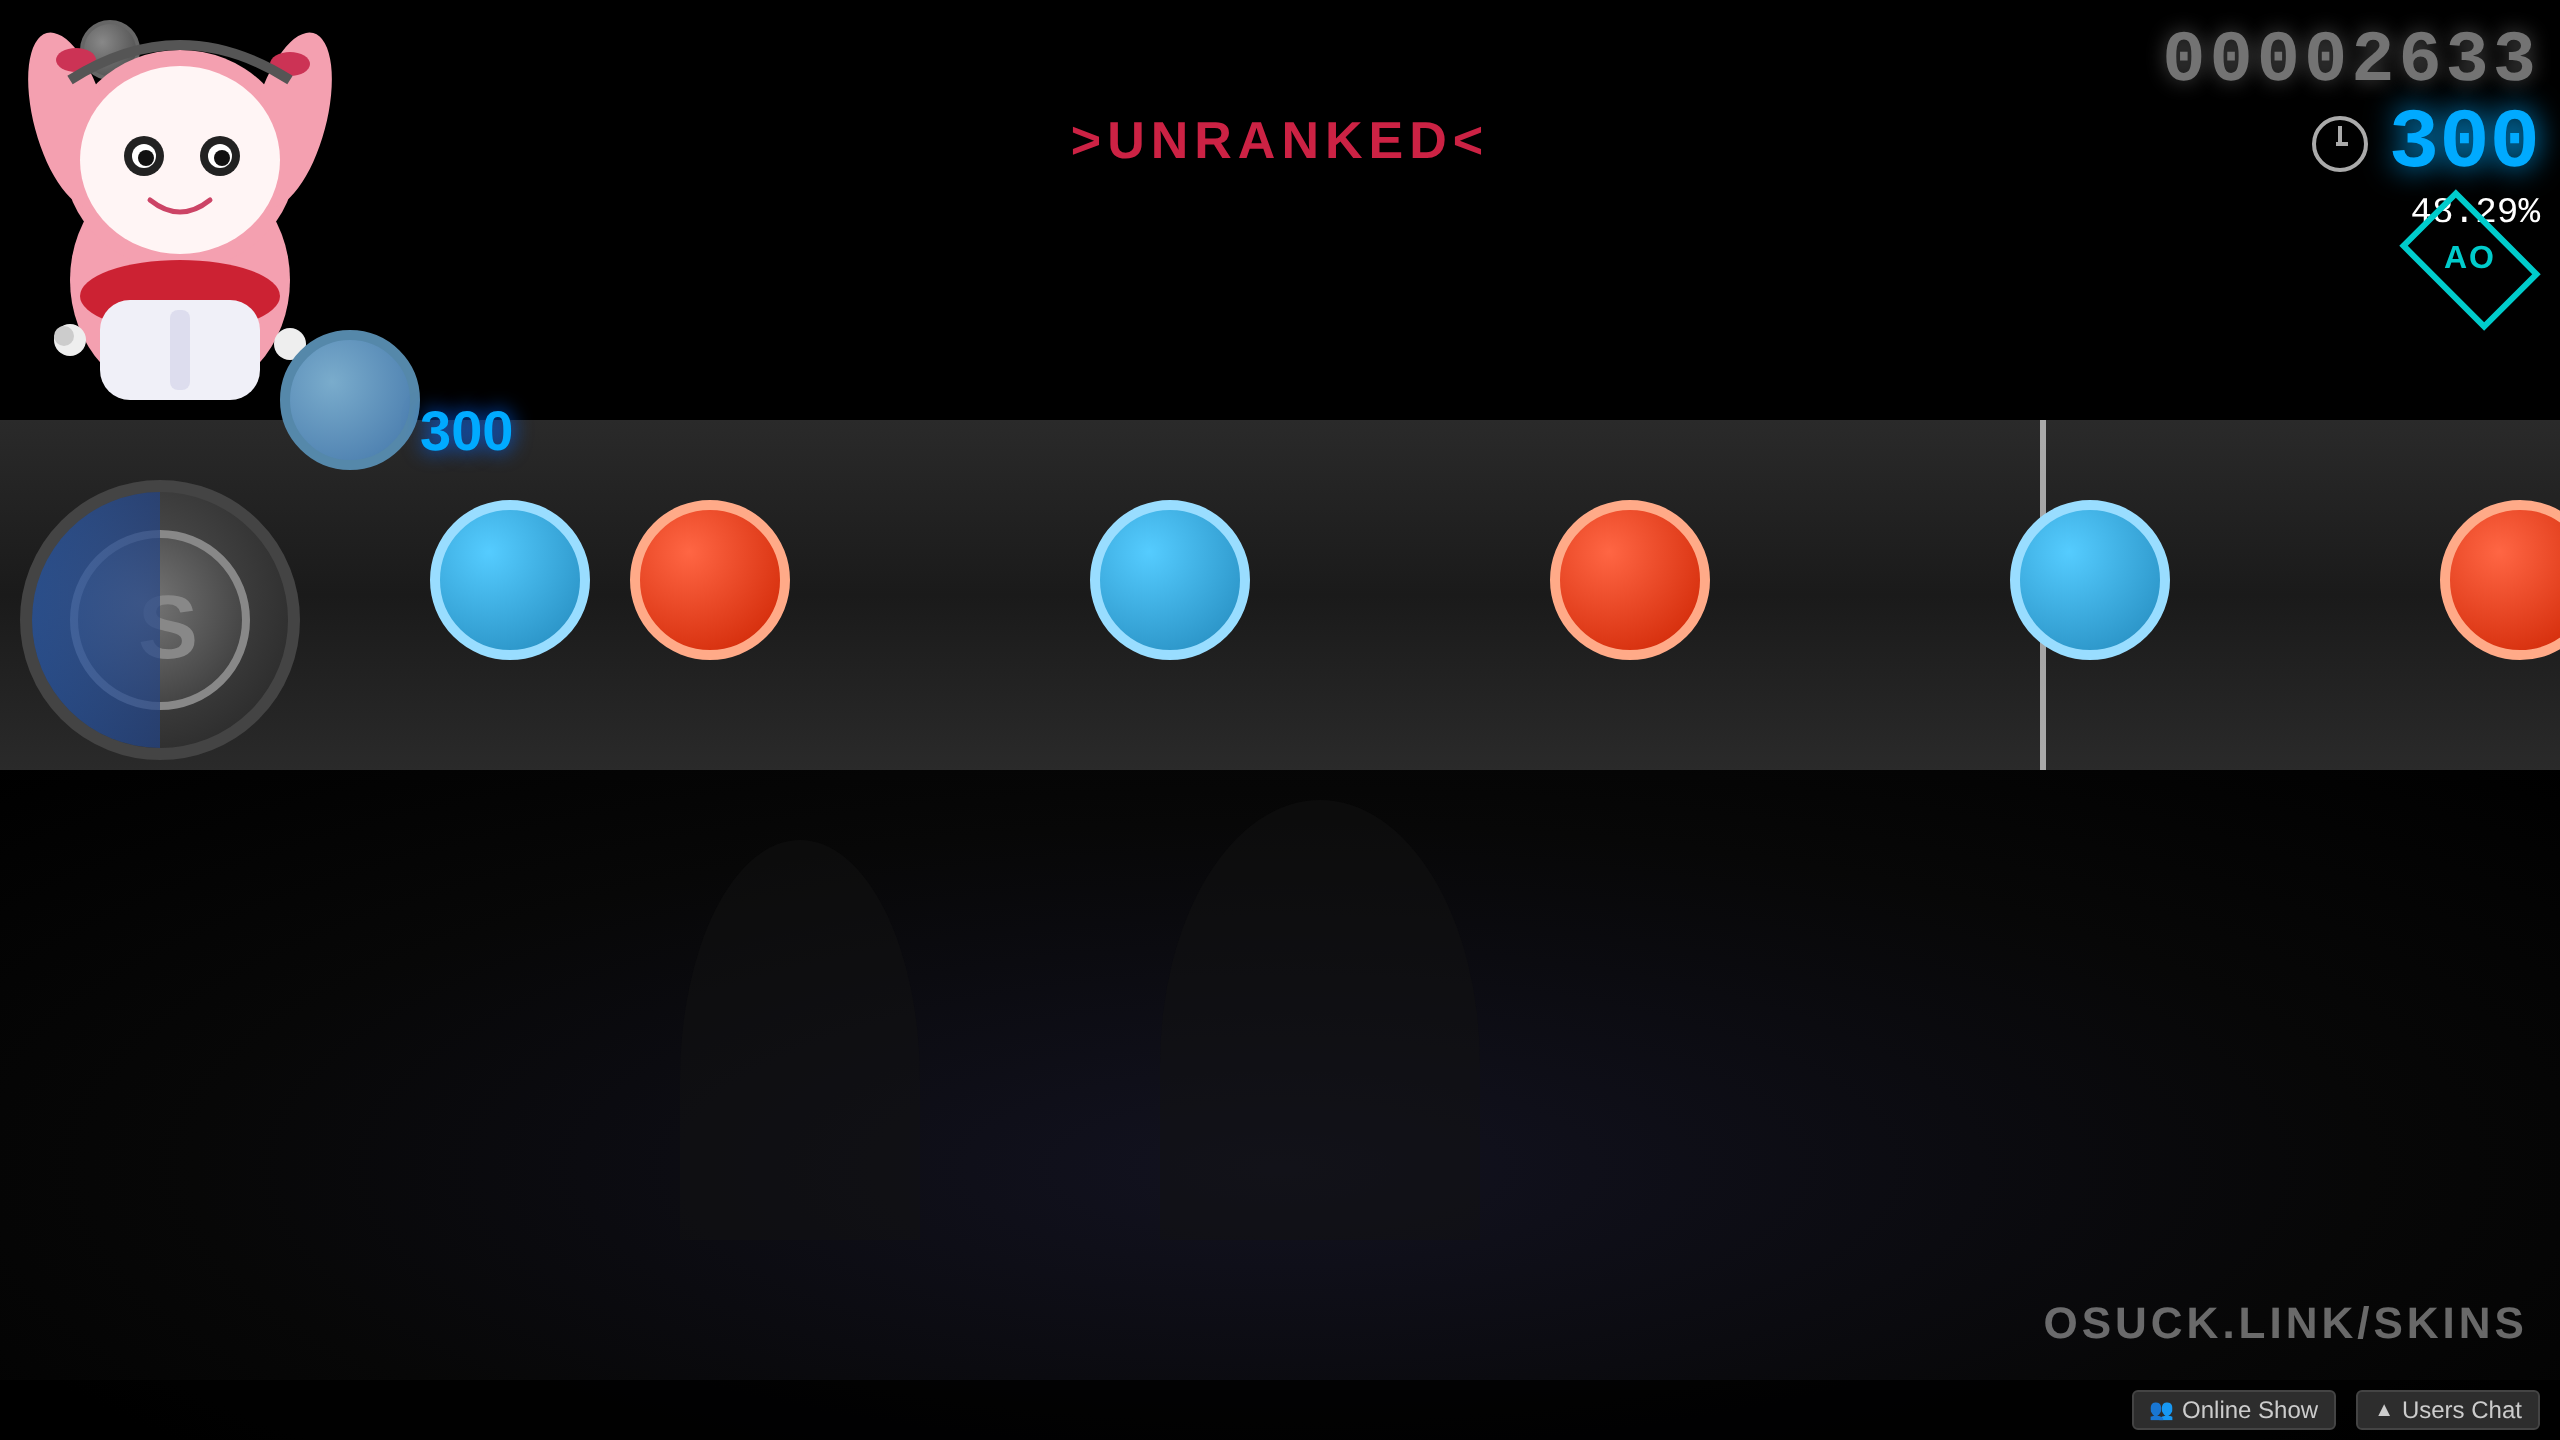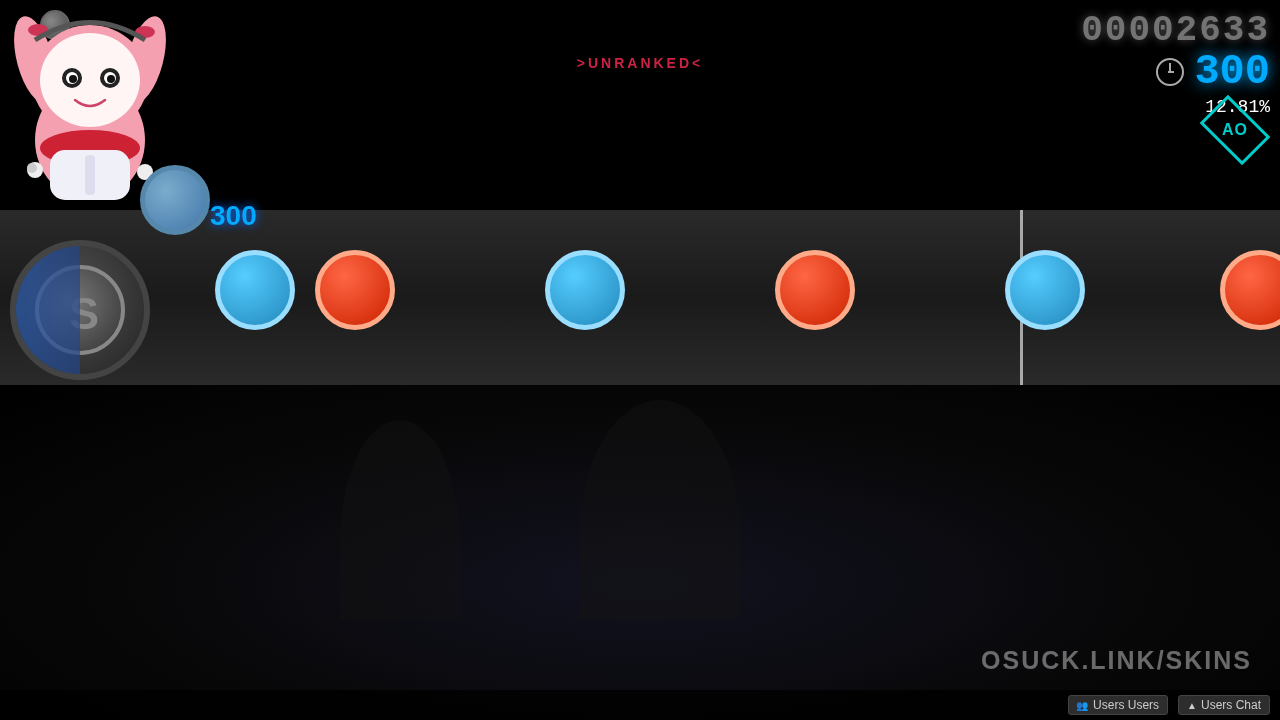--- a/index.html
+++ b/index.html
@@ -131,21 +131,21 @@
       transform: translateY(-50%);
     }
 
     
     .unranked-label {
       position: absolute;
       top: 55px;
       left: 50%;
       transform: translateX(-50%);
       color: #cc2244;
-      font-size: 14px;
+      font-size: 26px;
       font-weight: bold;
       font-family: 'Arial', sans-serif;
       letter-spacing: 3px;
     }
 
     
     .playfield {
       position: absolute;
       top: 210px;
       left: 0; right: 0;
@@ -304,23 +304,23 @@
       display: flex;
       align-items: center;
       justify-content: flex-end;
       padding: 0 10px;
       gap: 10px;
       z-index: 50;
     }
 
     .watermark {
       position: absolute;
-      bottom: 45px; right: 28px;
+      bottom: 45px; right: 16px;
       color: rgba(255,255,255,0.4);
-      font-size: 25px;
+      font-size: 22px;
       font-weight: bold;
       font-family: 'Arial', sans-serif;
       letter-spacing: 2px;
     }
 
     .online-users-btn {
       display: flex;
       align-items: center;
       gap: 4px;
       background: rgba(50,50,50,0.9);
@@ -372,21 +372,21 @@
 
 <div class="score-display">
   <div class="score-number">00002633</div>
 </div>
 
 <div class="score-row">
   <div class="clock-icon"></div>
   <span class="score-300">300</span>
 </div>
 <div style="position:absolute;top:95px;right:10px;text-align:right;">
-  <div class="score-accuracy">12.81%</div>
+  <div class="score-accuracy">48.29%</div>
 </div>
 
 <div class="ao-badge">
   <div class="ao-badge-inner">AO</div>
 </div>
 
 <div class="small-dot-gray"></div>
 <div class="small-dot-red"></div>
 
 <div class="mascot-area">
@@ -464,19 +464,19 @@
   <div class="note note-blue note-5"></div>
 
   <div class="note note-red note-6"></div>
 </div>
 
 <div class="watermark">OSUCK.LINK/SKINS</div>
 
 <div class="bottom-bar">
   <button class="online-users-btn">
     <span class="btn-icon">👥</span>
-    <span>Users Users</span>
+    <span>Online Show</span>
   </button>
   <button class="show-chat-btn">
     <span class="btn-icon">▲</span>
     <span>Users Chat</span>
   </button>
 </div>
 
 </body></html>

